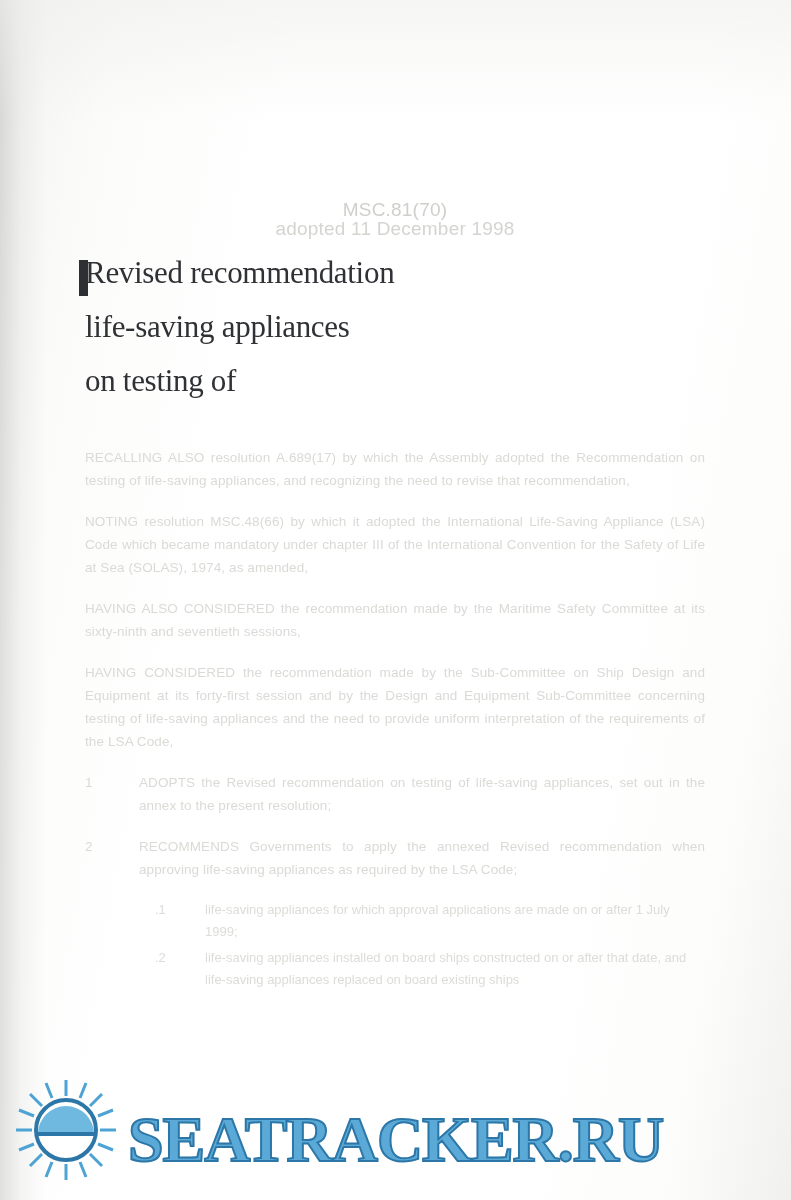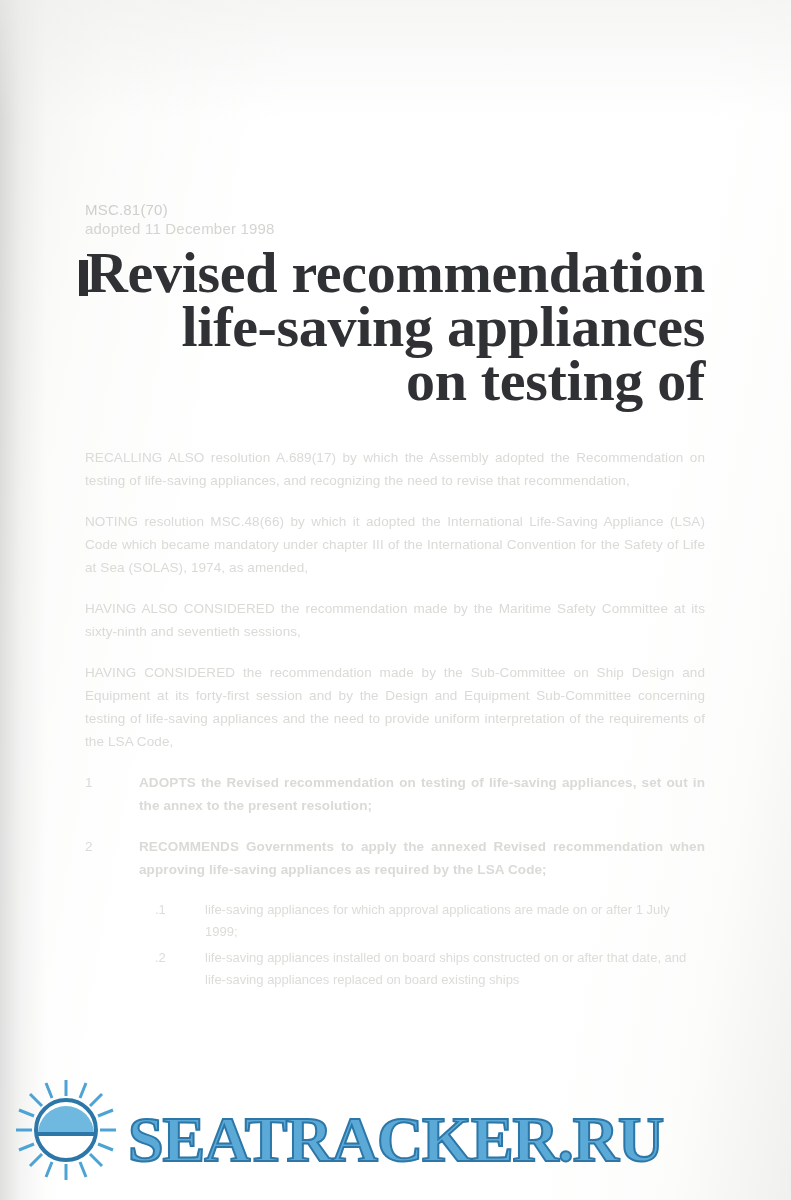--- a/index.html
+++ b/index.html
@@ -39,50 +39,50 @@
   }
   .content {
     position: absolute;
     left: 85px;
     top: 200px;
     width: 620px;
   }
   .doc-meta {
     color: #cfcfcb;
     font-family: "Liberation Sans", sans-serif;
-    font-size: 15px;
+    font-size: 19px;
     line-height: 19px;
     letter-spacing: 0.2px;
     margin: 0 0 8px 0;
     user-select: none;
+    text-align: center;
   }
   .doc-meta .line2 { color: #d4d4d0; }
 
   .title-block {
     position: relative;
     margin: 0;
   }
   .title-bar {
     position: absolute;
     left: -6px;
     top: 14px;
     width: 9px;
     height: 36px;
     background: #2d2f33;
   }
   h1.title {
     font-family: "Liberation Serif", serif;
-    font-weight: bold;
-    font-size: 58px;
+    font-weight: normal;
+    font-size: 31px;
     line-height: 54px;
     color: #2f3135;
     margin: 0;
     letter-spacing: -0.3px;
     text-rendering: optimizeLegibility;
-    text-align: right;
   }
   h1.title span { display: block; }
 
   .body-text {
     margin-top: 38px;
   }
   .body-text p {
     color: #dadad6;
     font-family: "Liberation Sans", sans-serif;
     font-size: 13.5px;
@@ -90,21 +90,21 @@
     margin: 0 0 18px 0;
     text-align: justify;
     letter-spacing: 0.1px;
     user-select: none;
   }
   .numbered {
     display: flex;
     gap: 28px;
   }
   .numbered .num { flex: 0 0 26px; }
-  .numbered .txt { flex: 1 1 auto; font-weight: bold; }
+  .numbered .txt { flex: 1 1 auto; }
   .sub-list {
     margin-left: 70px;
   }
   .sub-list .row {
     display: flex;
     gap: 34px;
     color: #dcdcd8;
     font-family: "Liberation Sans", sans-serif;
     font-size: 13px;
     line-height: 22px;

